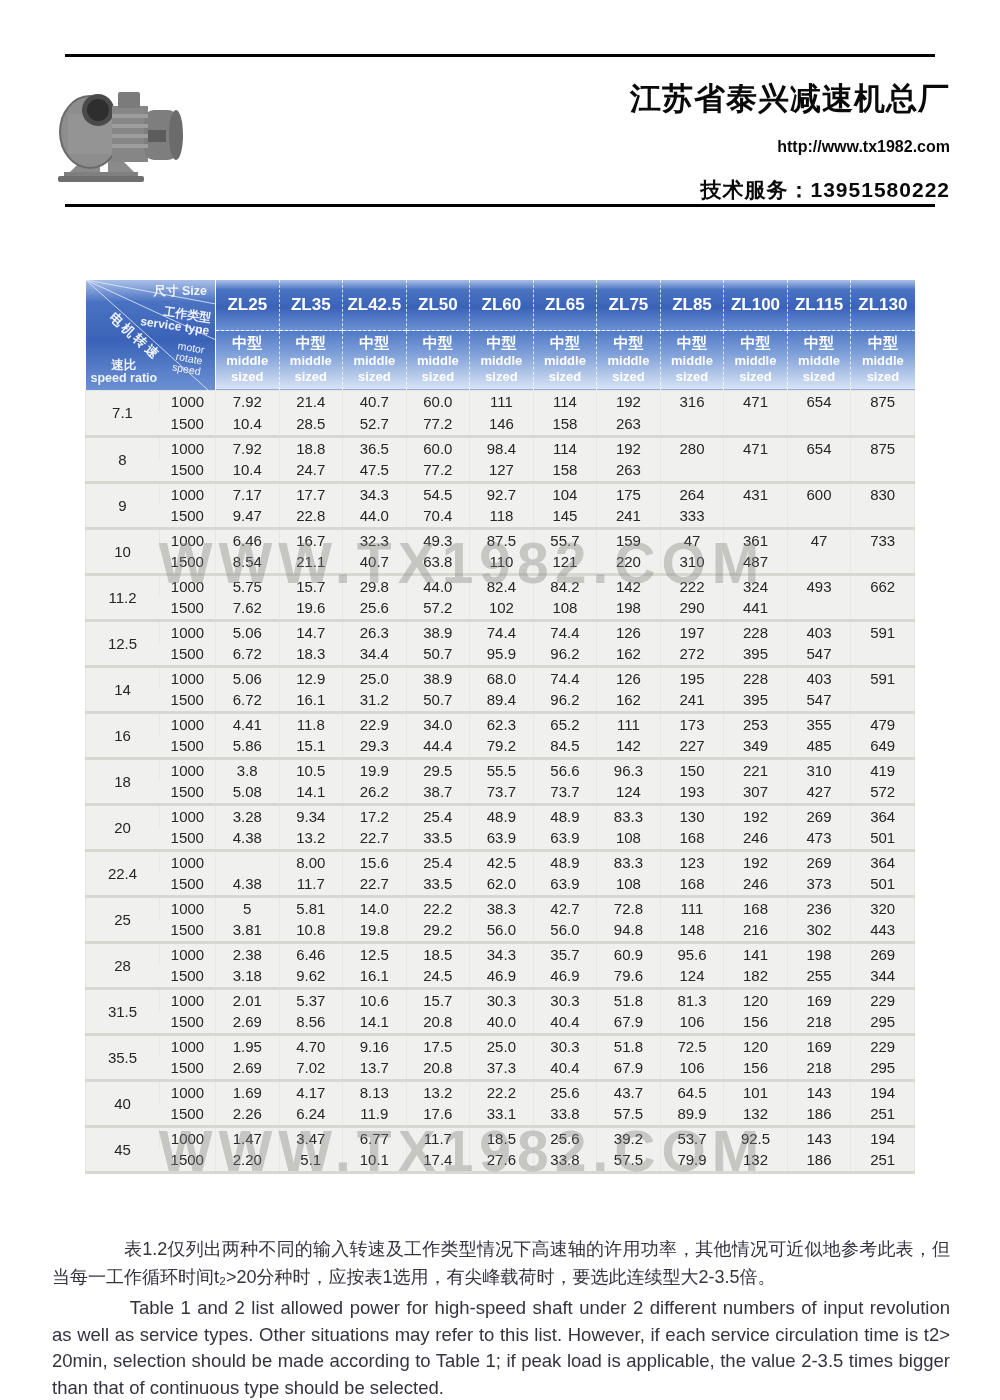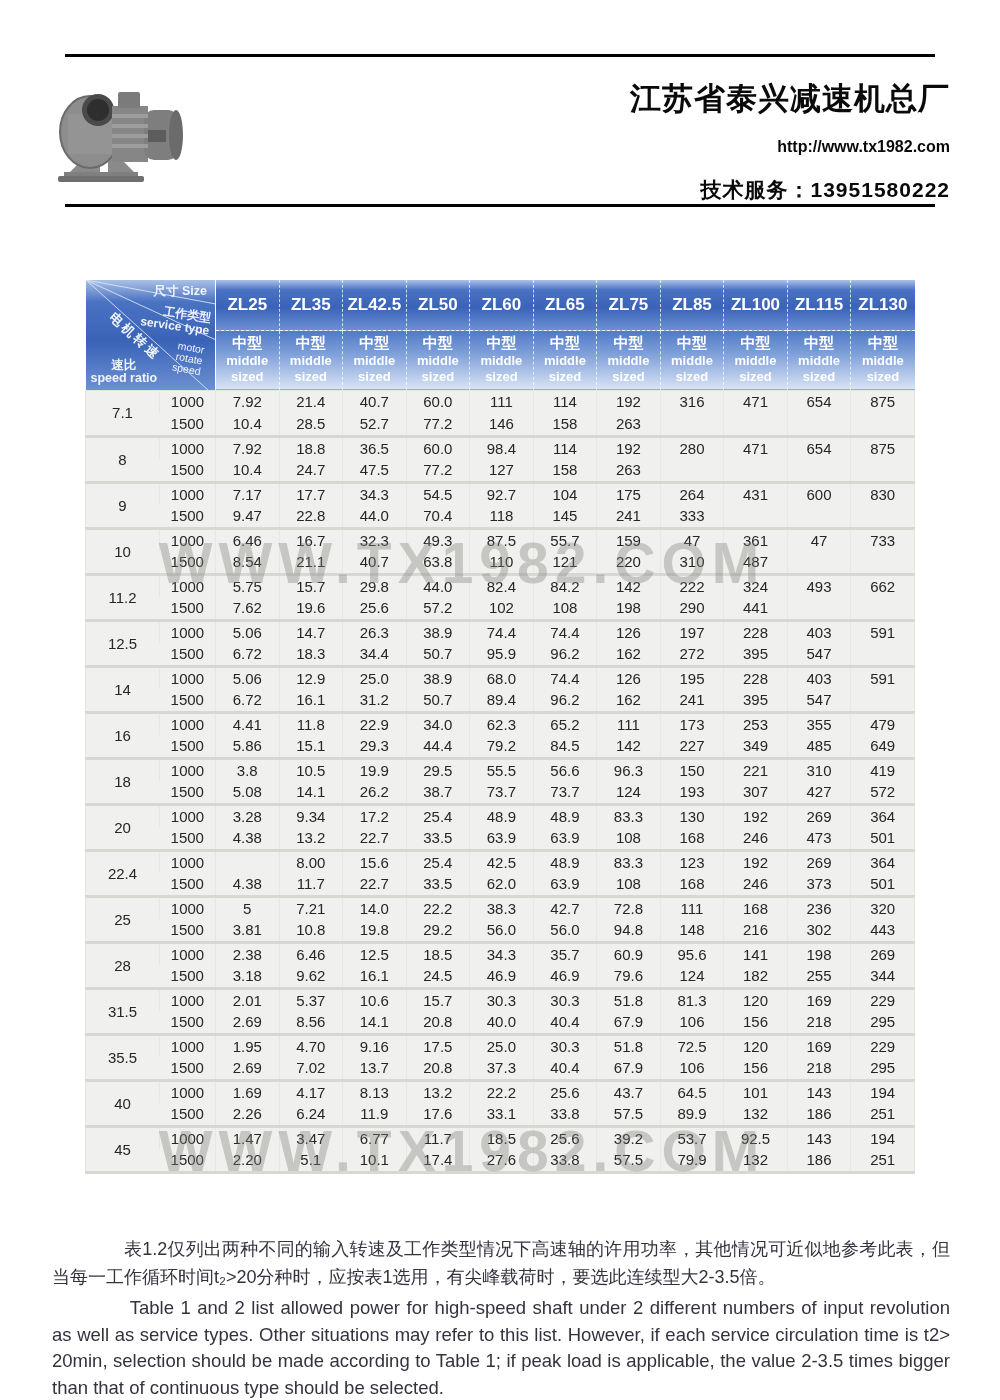--- a/index.html
+++ b/index.html
@@ -552,21 +552,21 @@
             <td>108</td>
             <td>168</td>
             <td>246</td>
             <td>373</td>
             <td>501</td>
           </tr>
           <tr class="group-start">
             <td class="ratio-cell" rowspan="2">25</td>
             <td class="speed-cell">1000</td>
             <td>5</td>
-            <td>7.21</td>
+            <td>5.81</td>
             <td>14.0</td>
             <td>22.2</td>
             <td>38.3</td>
             <td>42.7</td>
             <td>72.8</td>
             <td>111</td>
             <td>168</td>
             <td>236</td>
             <td>320</td>
           </tr>

